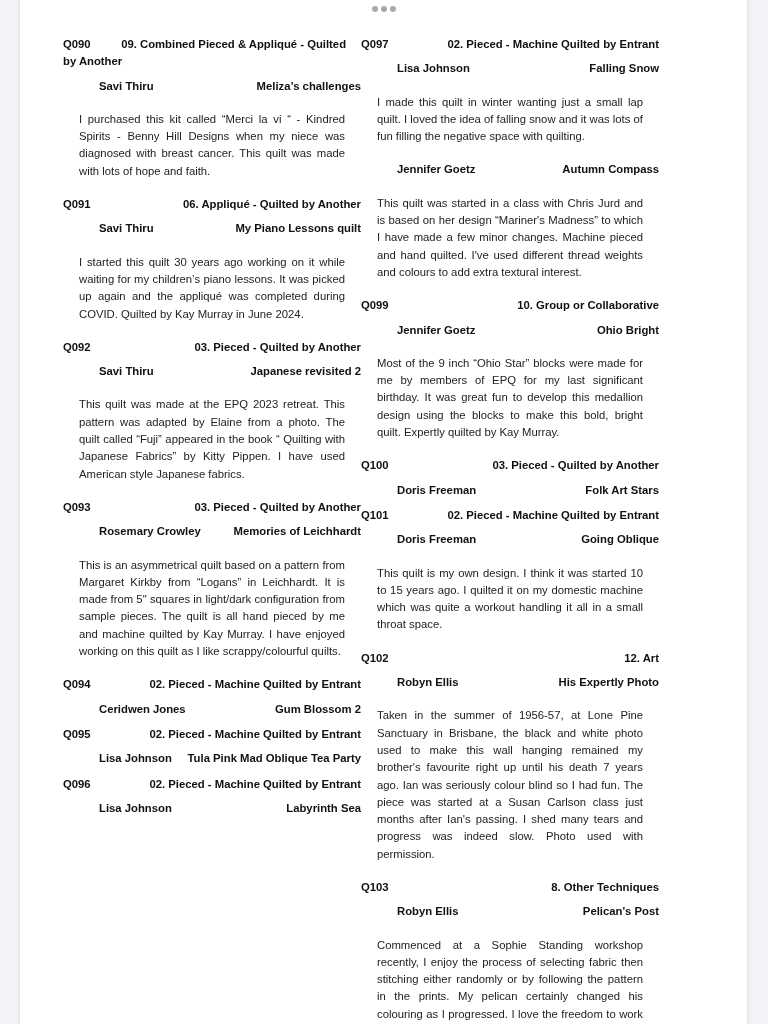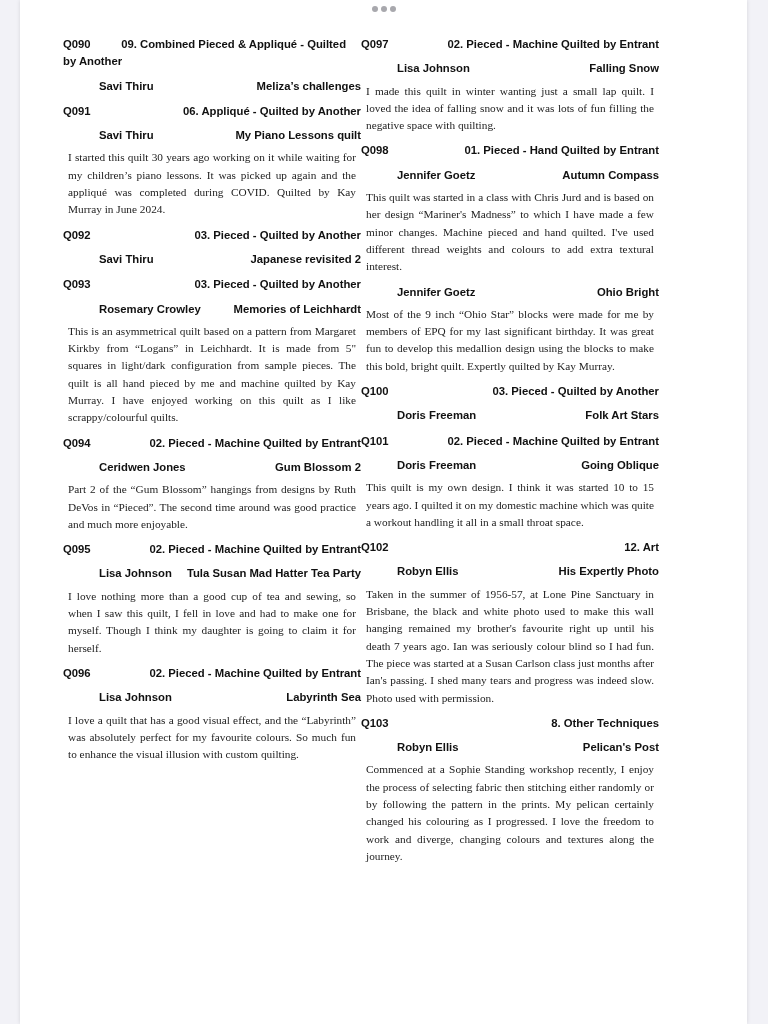--- a/index.html
+++ b/index.html
@@ -36,21 +36,21 @@
   .entry-head.wrap .qid { display: inline-block; width: 55px; }
   .entry-head .qid { white-space: nowrap; }
   .entry-head .cat { text-align: right; }
   .entry-head.wrap .cat { text-align: left; }
   .entry-sub {
     display: flex; justify-content: space-between;
     font-weight: bold; font-size: 11.3px; color: #111; line-height: 17.3px; padding-left: 36px;
   }
   .entry-desc {
     font-size: 11.3px; color: #222; line-height: 17.3px;
-    text-align: justify; margin: 5px; font-family: Liberation Serif, serif;
+    text-align: justify; margin: 16px;
   }
 </style>
 </head>
 <body>
 
 <div class="more-handle">
   <span class="dot"></span>
   <span class="dot"></span>
   <span class="dot"></span>
 </div>
@@ -60,20 +60,21 @@
     <div class="col">
   <div class="entry">
     <div class="entry-head wrap">
       <span class="qid">Q090</span>
       <span class="cat">09. Combined Pieced &amp; Appliqué - Quilted by Another</span>
     </div>
     <div class="entry-sub">
       <span>Savi Thiru</span>
       <span>Meliza’s challenges</span>
     </div>
+    <p class="entry-desc">I purchased this kit called “Merci la vi “ - Kindred Spirits - Benny Hill Designs when my niece was diagnosed with breast cancer. This quilt was made with lots of hope and faith.</p>
   </div>
 
   <div class="entry">
     <div class="entry-head">
       <span class="qid">Q091</span>
       <span class="cat">06. Appliqué - Quilted by Another</span>
     </div>
     <div class="entry-sub">
       <span>Savi Thiru</span>
       <span>My Piano Lessons quilt</span>
@@ -83,20 +84,21 @@
 
   <div class="entry">
     <div class="entry-head">
       <span class="qid">Q092</span>
       <span class="cat">03. Pieced - Quilted by Another</span>
     </div>
     <div class="entry-sub">
       <span>Savi Thiru</span>
       <span>Japanese revisited 2</span>
     </div>
+    <p class="entry-desc">This quilt was made at the EPQ 2023 retreat. This pattern was adapted by Elaine from a photo. The quilt called “Fuji” appeared in the book “ Quilting with Japanese Fabrics” by Kitty Pippen. I have used American style Japanese fabrics.</p>
   </div>
 
   <div class="entry">
     <div class="entry-head">
       <span class="qid">Q093</span>
       <span class="cat">03. Pieced - Quilted by Another</span>
     </div>
     <div class="entry-sub">
       <span>Rosemary Crowley</span>
       <span>Memories of Leichhardt</span>
@@ -106,73 +108,70 @@
 
   <div class="entry">
     <div class="entry-head">
       <span class="qid">Q094</span>
       <span class="cat">02. Pieced - Machine Quilted by Entrant</span>
     </div>
     <div class="entry-sub">
       <span>Ceridwen Jones</span>
       <span>Gum Blossom 2</span>
     </div>
-    <p class="entry-desc">Part 2 of the “Gum Blossom” hangings from designs by Ruth DeVos in “Pieced”. The second time around was good practice and much more enjoyable.</p>
   </div>
 
   <div class="entry">
     <div class="entry-head">
       <span class="qid">Q095</span>
       <span class="cat">02. Pieced - Machine Quilted by Entrant</span>
     </div>
     <div class="entry-sub">
       <span>Lisa Johnson</span>
-      <span>Tula Susan Mad Hatter Tea Party</span>
-    </div>
-    <p class="entry-desc">I love nothing more than a good cup of tea and sewing, so when I saw this quilt, I fell in love and had to make one for myself. Though I think my daughter is going to claim it for herself.</p>
+      <span>Tula Pink Mad Oblique Tea Party</span>
+    </div>
   </div>
 
   <div class="entry">
     <div class="entry-head">
       <span class="qid">Q096</span>
       <span class="cat">02. Pieced - Machine Quilted by Entrant</span>
     </div>
     <div class="entry-sub">
       <span>Lisa Johnson</span>
       <span>Labyrinth Sea</span>
     </div>
-    <p class="entry-desc">I love a quilt that has a good visual effect, and the “Labyrinth” was absolutely perfect for my favourite colours. So much fun to enhance the visual illusion with custom quilting.</p>
   </div>
 </div>
     <div class="col">
   <div class="entry">
     <div class="entry-head">
       <span class="qid">Q097</span>
       <span class="cat">02. Pieced - Machine Quilted by Entrant</span>
     </div>
     <div class="entry-sub">
       <span>Lisa Johnson</span>
       <span>Falling Snow</span>
     </div>
     <p class="entry-desc">I made this quilt in winter wanting just a small lap quilt. I loved the idea of falling snow and it was lots of fun filling the negative space with quilting.</p>
   </div>
 
   <div class="entry">
-    <div class="entry-head">
-      <span class="qid">Q098</span>
-      <span class="cat">01. Pieced - Hand Quilted by Entrant</span>
-    </div>
     <div class="entry-sub">
       <span>Jennifer Goetz</span>
       <span>Autumn Compass</span>
     </div>
     <p class="entry-desc">This quilt was started in a class with Chris Jurd and is based on her design “Mariner's Madness” to which I have made a few minor changes. Machine pieced and hand quilted. I've used different thread weights and colours to add extra textural interest.</p>
   </div>
 
   <div class="entry">
+    <div class="entry-head">
+      <span class="qid">Q099</span>
+      <span class="cat">10. Group or Collaborative</span>
+    </div>
     <div class="entry-sub">
       <span>Jennifer Goetz</span>
       <span>Ohio Bright</span>
     </div>
     <p class="entry-desc">Most of the 9 inch “Ohio Star” blocks were made for me by members of EPQ for my last significant birthday. It was great fun to develop this medallion design using the blocks to make this bold, bright quilt. Expertly quilted by Kay Murray.</p>
   </div>
 
   <div class="entry">
     <div class="entry-head">
       <span class="qid">Q100</span>

